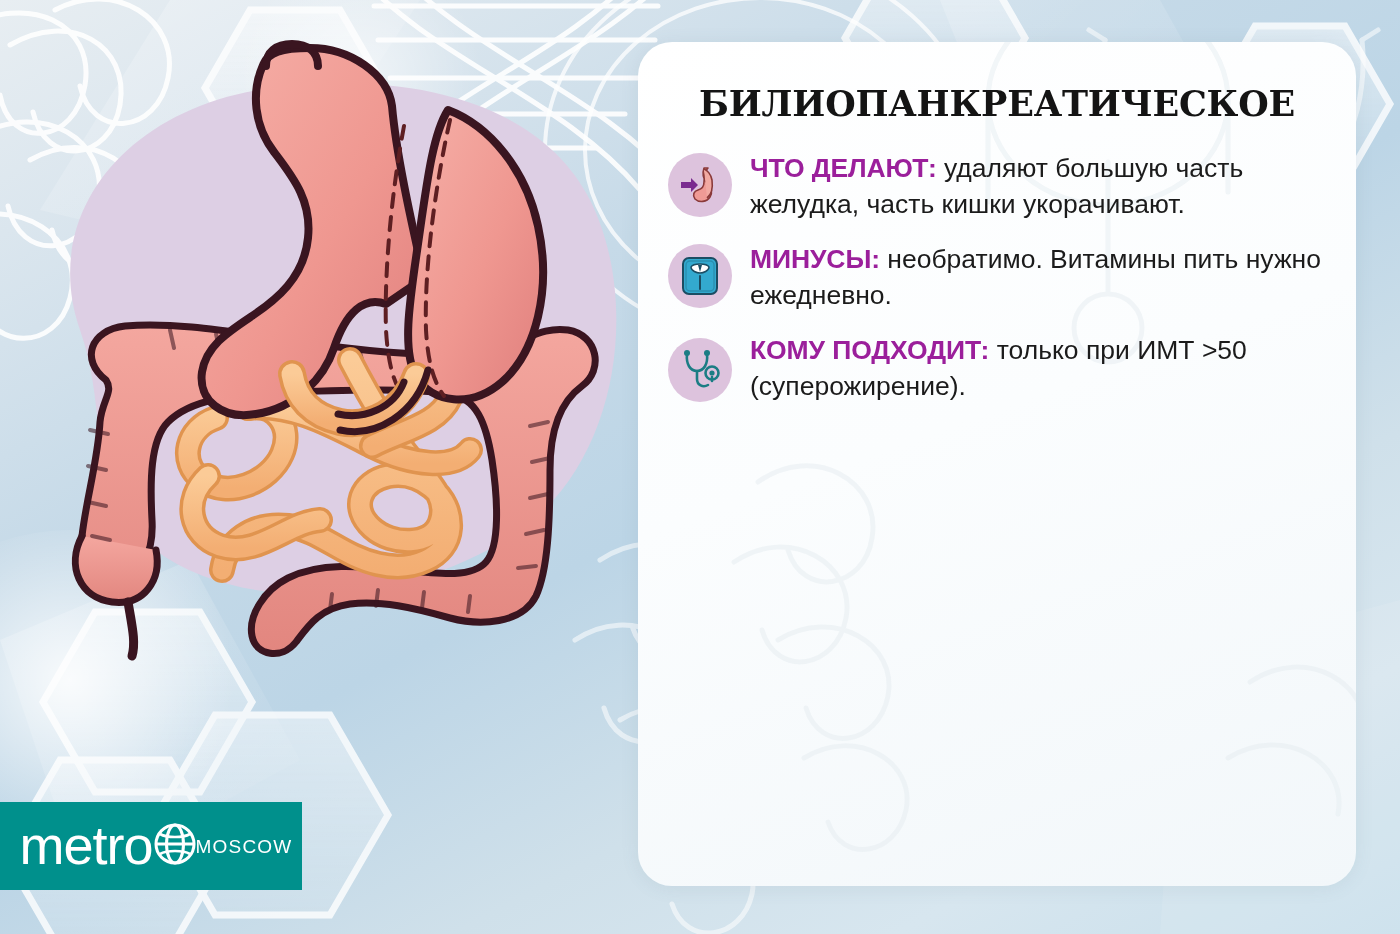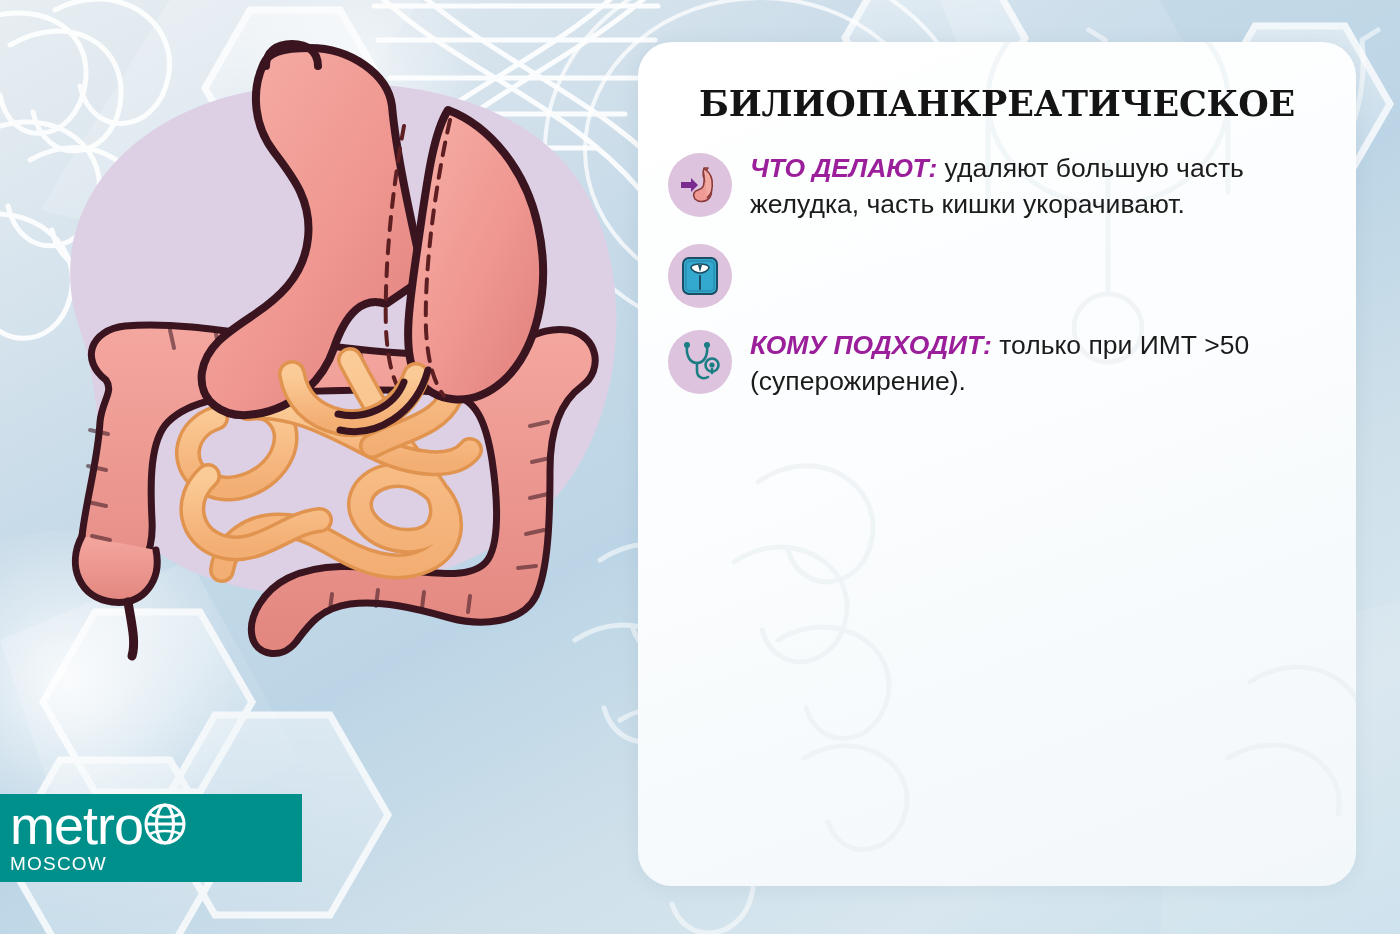--- a/index.html
+++ b/index.html
@@ -56,21 +56,21 @@
     font-size:35px;
     line-height:1.12;
     letter-spacing:-0.2px;
     color:#141414;
     text-transform:uppercase;
   }
 
   .items { position:relative; z-index:3; margin:26px 28px 0 30px; }
 
   .item { display:flex; align-items:flex-start; margin-bottom:18px; }
-  .item:last-child { margin-bottom:8px; }
+  .item:last-child { margin-bottom:8px;align-items:center; }
 
   .icon-badge {
     flex:0 0 auto;
     width:64px; height:64px;
     border-radius:50%;
     background:#ddc3dd;
     display:flex; align-items:center; justify-content:center;
     margin-right:18px; margin-top:4px;
   }
   .icon-badge svg { display:block; }
@@ -81,30 +81,29 @@
     font-size:26.5px;
     line-height:1.34;
     color:#1b1b1b;
     padding-top:2px;
   }
   .item-label {
     font-weight:700;
     color:#9b1f9b;
     text-transform:uppercase;
     letter-spacing:-0.1px;
-    font-style:italic;
   }
 
   
   .logo {
-    position:absolute; left:0; bottom:52px;
+    position:absolute; left:0; bottom:44px;
     width:302px; height:88px;
     background:#00908c;
-    display:flex; flex-direction:column;
-    justify-content:center; 
+    display:flex; flex-direction:row;
+    justify-content:center; align-items:center;
     padding-left:10px;
   }
   .logo-row { display:flex; align-items:flex-end; }
   .logo-word {
     font-family:"Liberation Sans", sans-serif;
     font-weight:400;
     font-size:54px;
     line-height:.92;
     color:#ffffff;
     letter-spacing:-1px;
@@ -411,20 +410,23 @@
       <div class="item">
         <div class="icon-badge">
           <svg width="42" height="44" viewBox="0 0 42 44">
             <rect x="4" y="4" width="34" height="36" rx="6" fill="#33a9cf" stroke="#1b4d63" stroke-width="2"></rect>
             <rect x="7" y="7" width="28" height="30" rx="4" fill="none" stroke="#2b8fb0" stroke-width="1.4"></rect>
             <path d="M12 13 C 14 9, 28 9, 30 13 C 30 17, 24 19, 21 19 C 18 19, 12 17, 12 13 Z" fill="#ffffff" stroke="#1b4d63" stroke-width="1.5"></path>
             <path d="M21 18 L 19 11 L 23 11 Z" fill="#1b4d63"></path>
             <path d="M21 22 L 21 35" stroke="#1b4d63" stroke-width="2" stroke-linecap="round"></path>
           </svg>
         </div>
+        <div class="item-text">
+          <span class="item-label">МИНУСЫ:</span><span> необратимо. Витамины пить нужно ежедневно.</span>
+        </div>
       </div>
 
       <div class="item">
         <div class="icon-badge">
           <svg width="44" height="46" viewBox="0 0 44 46">
             <g fill="none" stroke="#1b7d84" stroke-width="2.6" stroke-linecap="round">
               <path d="M9 7 C 8 17, 12 24, 19 24 C 26 24, 30 17, 29 7"></path>
               <path d="M19 24 L 19 32 C 19 38, 25 41, 30 38"></path>
               <path d="M34 30 L 34 34"></path>
             </g>

